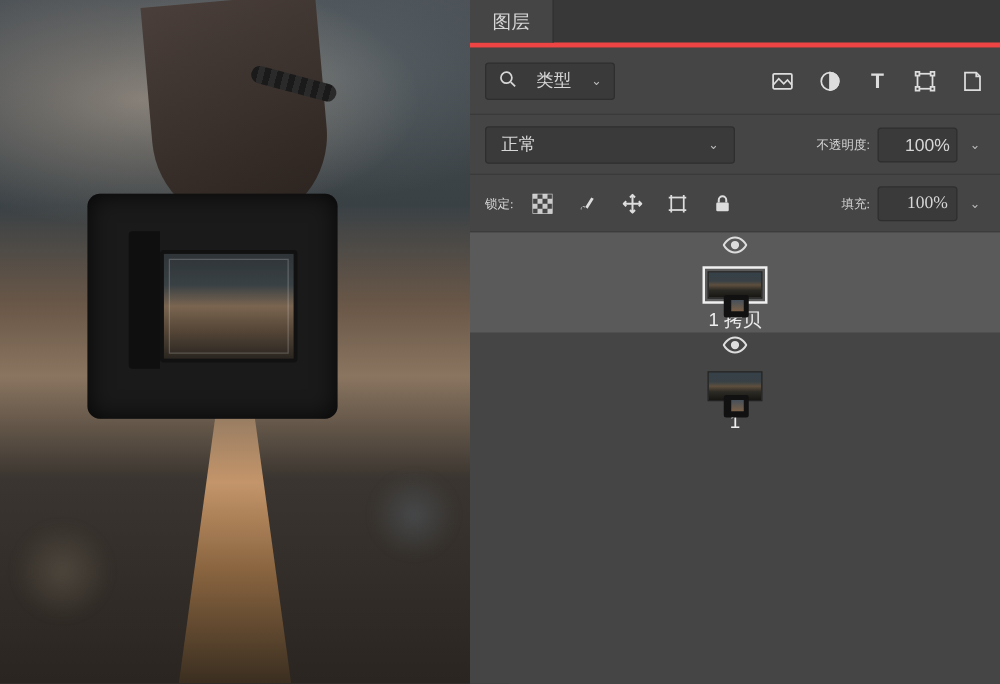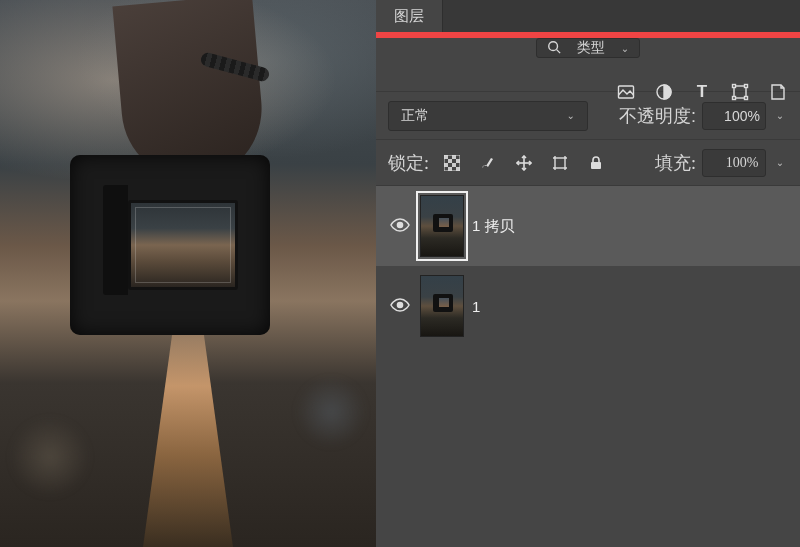--- a/index.html
+++ b/index.html
@@ -78,40 +78,39 @@
     flex: 1;
     background: #454545;
     color: #d6d6d6;
     font-size: 14px;
     display: flex; flex-direction: column;
   }
   .tab-bar {
     height: 38px;
     background: #383838;
     display: flex; align-items: stretch;
-    border-bottom: 6px solid #ef4444;
+    border-bottom: 4px solid #ef4444;
   }
   .tab {
     padding: 0 18px;
     display: flex; align-items: center;
     background: #454545;
     font-size: 15px;
     border-right: 1px solid #2e2e2e;
   }
   .flex-spacer { flex: 1; }
   .hamburger {
     width: 30px; display: flex; align-items: center; justify-content: center;
     color: #bbb;
   }
   .filter-row {
     height: 54px;
     display: flex; align-items: center; gap: 24px;
     padding: 0 12px;
     border-bottom: 1px solid #3a3a3a;
-    flex-direction: column;
   }
   .filter-select {
     height: 30px;
     display: flex; align-items: center; gap: 16px;
     background: #3a3a3a;
     padding: 0 10px;
     border-radius: 3px;
     border: 1px solid #2e2e2e;
   }
   .chev { font-size: 10px; color: #bbb; }
@@ -146,21 +145,21 @@
     border: 1px solid #2e2e2e;
     border-radius: 3px;
     font-size: 14px;
     padding-left: 16px;
   }
   .pct-chev {
     height: 28px; width: 16px;
     display: flex; align-items: center; justify-content: center;
     color: #bbb; font-size: 10px;
   }
-  .lbl { font-size: 18px; }
+  .lbl { font-size: 10px; }
 
   .lock-row {
     height: 46px;
     display: flex; align-items: center;
     padding: 0 12px;
     gap: 14px;
     border-bottom: 1px solid #3a3a3a;
     font-family: Liberation Serif, serif;
   }
   .lock-icons { display: flex; align-items: center; gap: 18px; }
@@ -170,20 +169,21 @@
     margin-left: auto;
     display: flex; align-items: center; gap: 6px;
   }
 
   .layers-list { flex: 1; background: #454545; }
   .layer-row {
     height: 80px;
     display: flex; align-items: center;
     padding: 0 12px;
     gap: 8px;
+    flex-direction: column;
   }
   .layer-row.selected { background: #5a5a5a; }
   .eye {
     width: 24px; display: flex; justify-content: center;
     color: #ddd;
   }
   .eye svg { width: 20px; height: 20px; }
   .thumb {
     width: 44px; height: 62px;
     background: linear-gradient(180deg, #344048 0%, #3a4145 35%, #5e4f3e 50%, #2c2a24 70%, #181612 100%);

